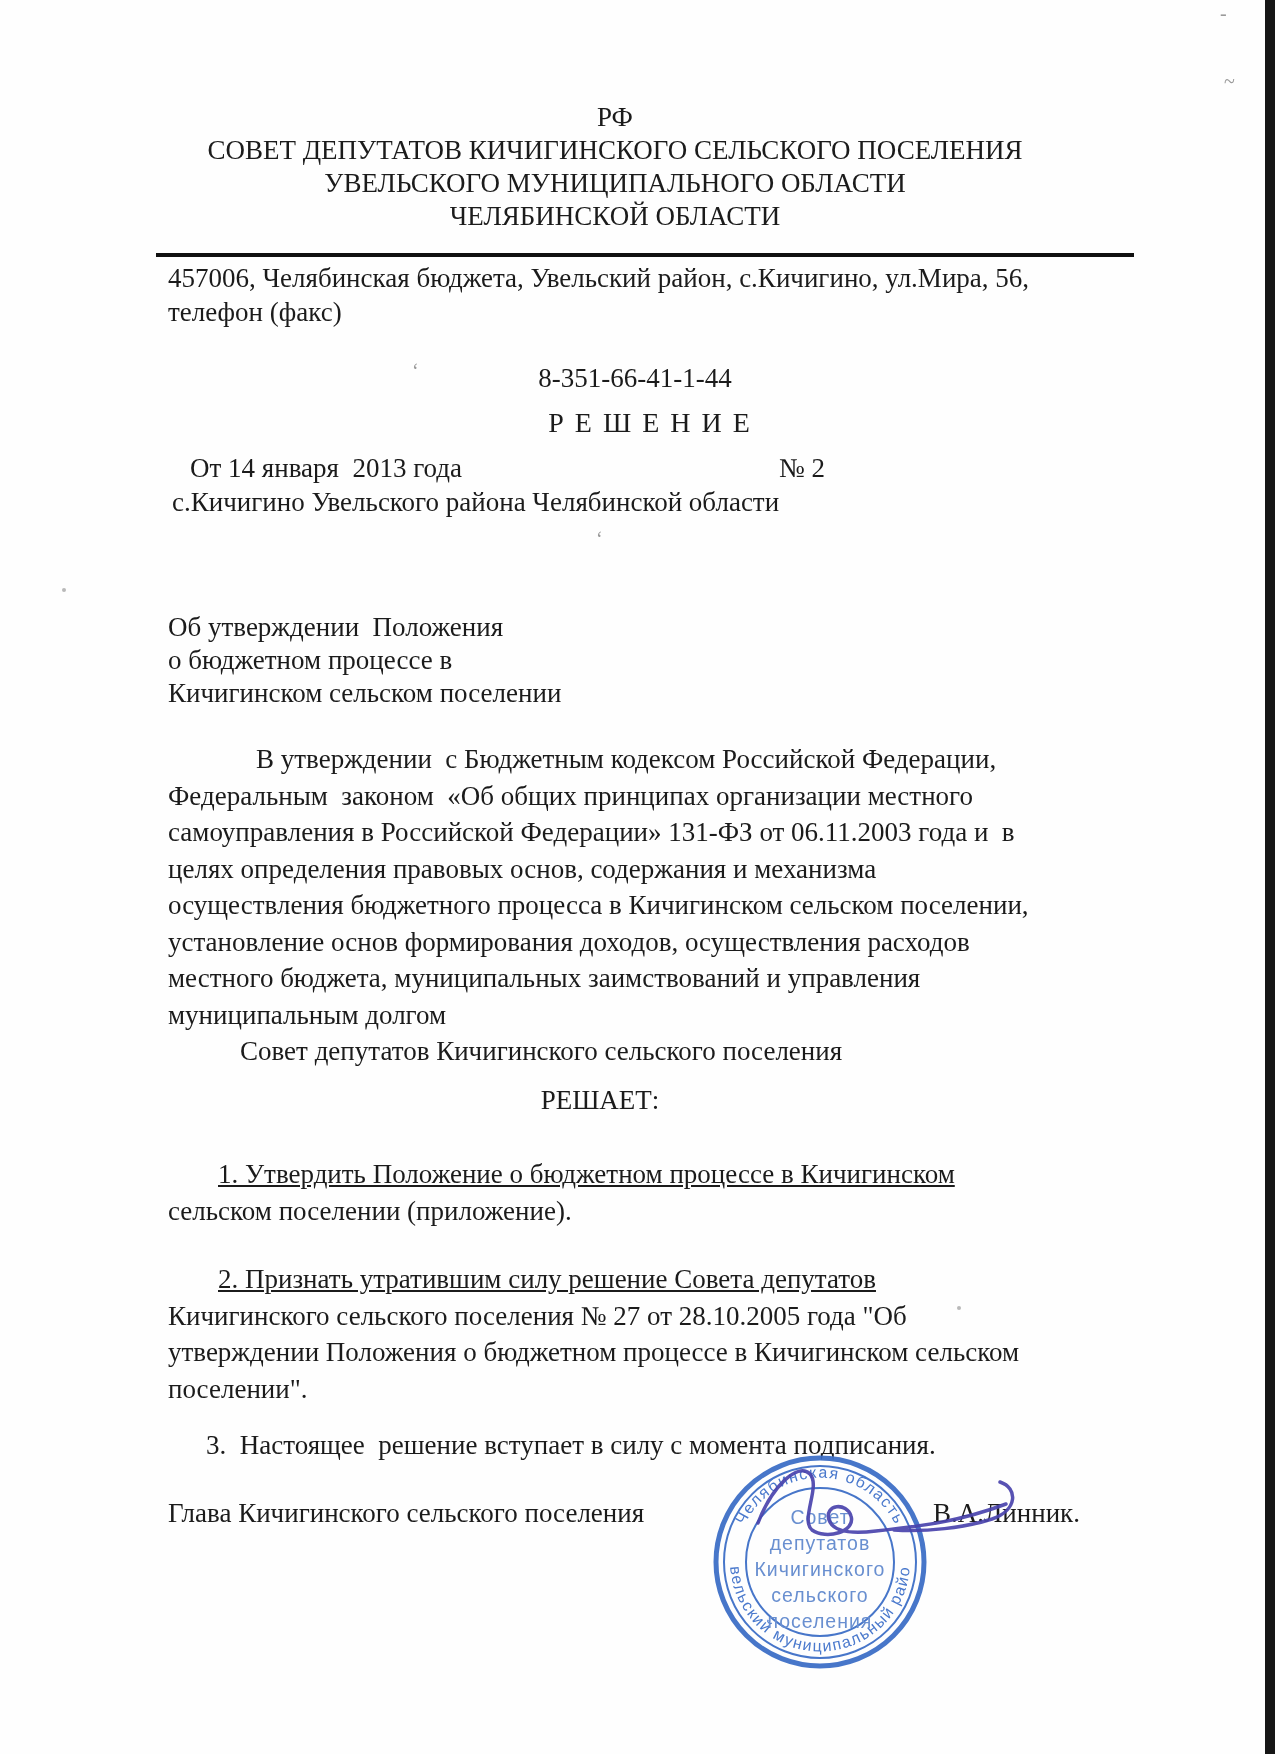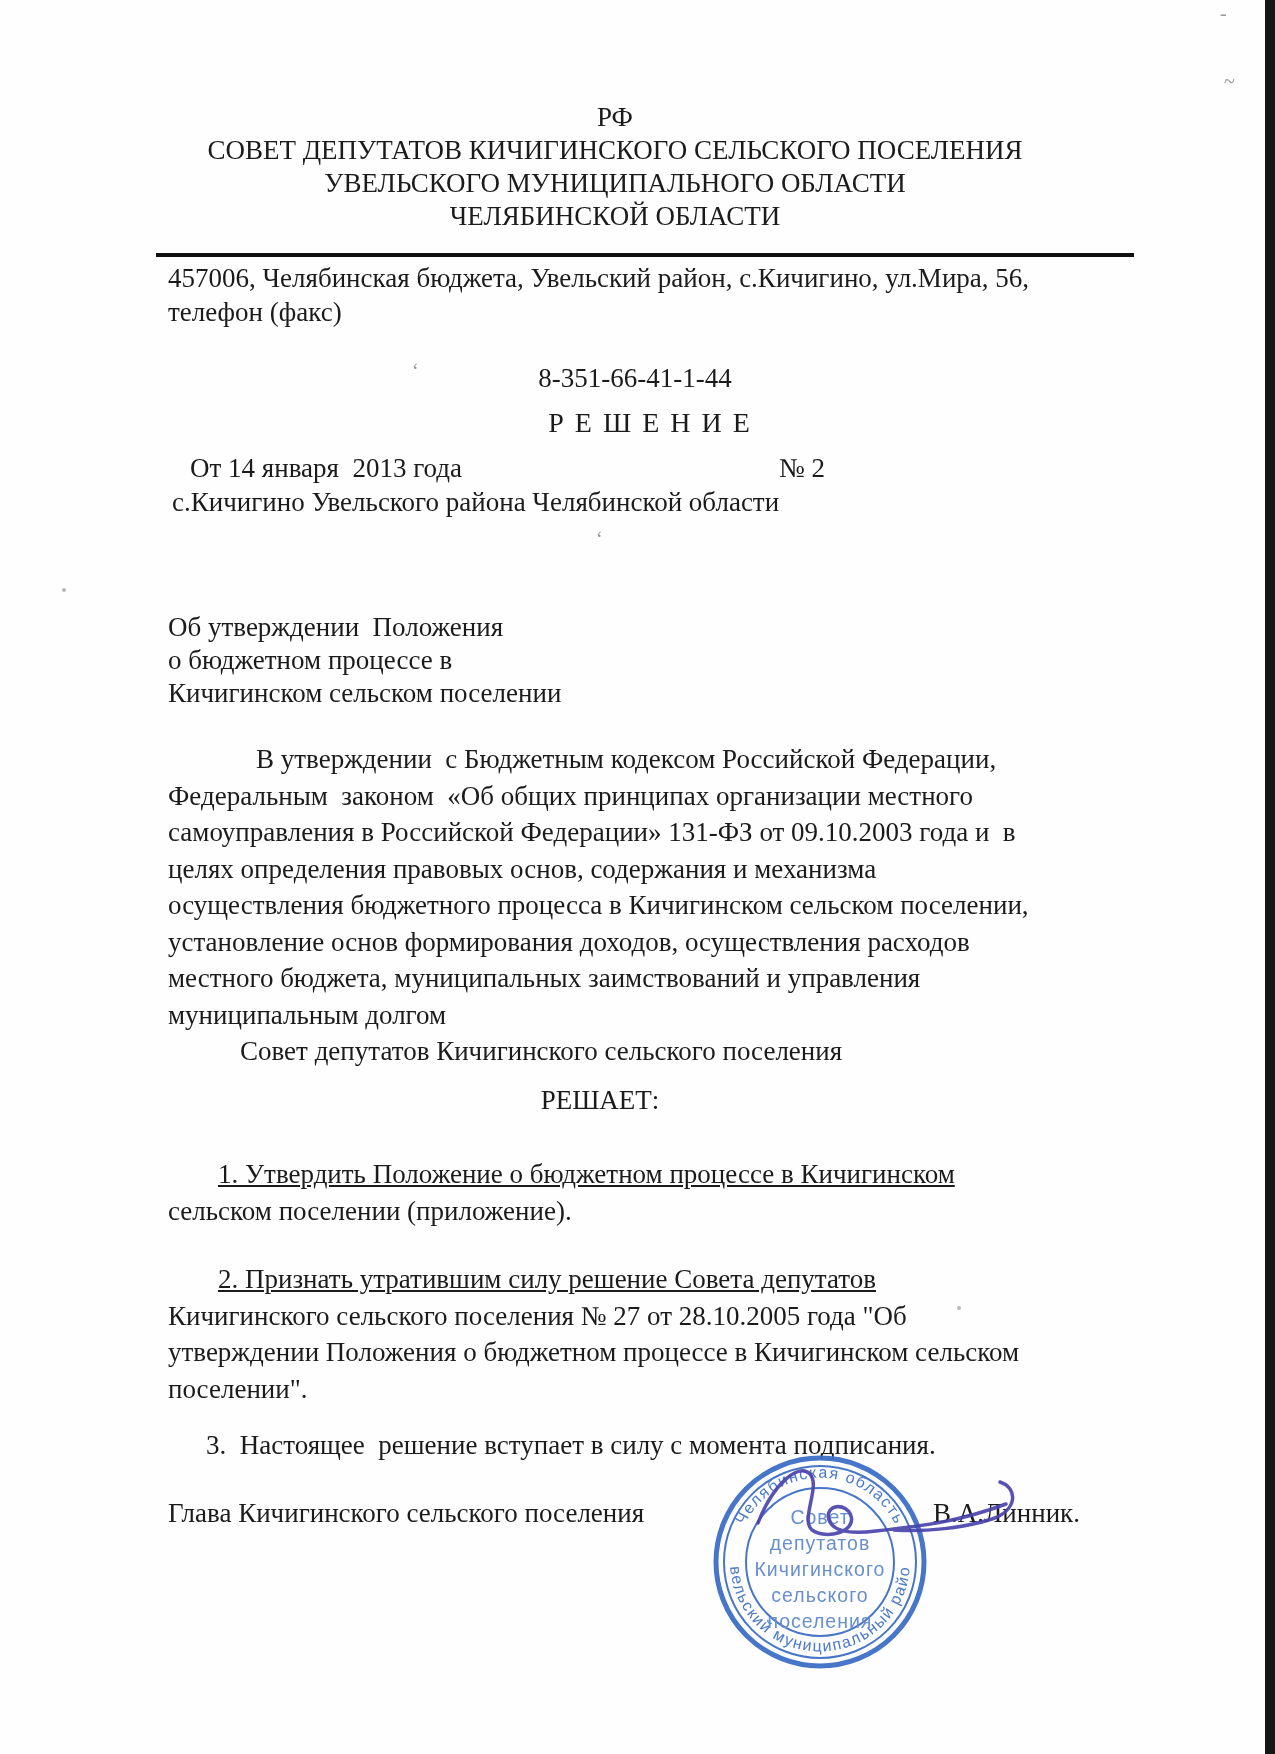--- a/index.html
+++ b/index.html
@@ -82,21 +82,21 @@
 
   <div class="abs subject-block">
     <div class="line">Об утверждении  Положения</div>
     <div class="line">о бюджетном процессе в</div>
     <div class="line">Кичигинском сельском поселении</div>
   </div>
 
   <div class="abs preamble-block">
     <div class="line ind-88">В утверждении  с Бюджетным кодексом Российской Федерации,</div>
     <div class="line">Федеральным  законом  «Об общих принципах организации местного</div>
-    <div class="line">самоуправления в Российской Федерации» 131-ФЗ от 09.10.2003 года и  в</div>
+    <div class="line">самоуправления в Российской Федерации» 131-ФЗ от 06.11.2003 года и  в</div>
     <div class="line">целях определения правовых основ, содержания и механизма</div>
     <div class="line">осуществления бюджетного процесса в Кичигинском сельском поселении,</div>
     <div class="line">установление основ формирования доходов, осуществления расходов</div>
     <div class="line">местного бюджета, муниципальных заимствований и управления</div>
     <div class="line">муниципальным долгом</div>
     <div class="line ind-72">Совет депутатов Кичигинского сельского поселения</div>
   </div>
 
   <div class="abs resolves-heading line">РЕШАЕТ:</div>
 

